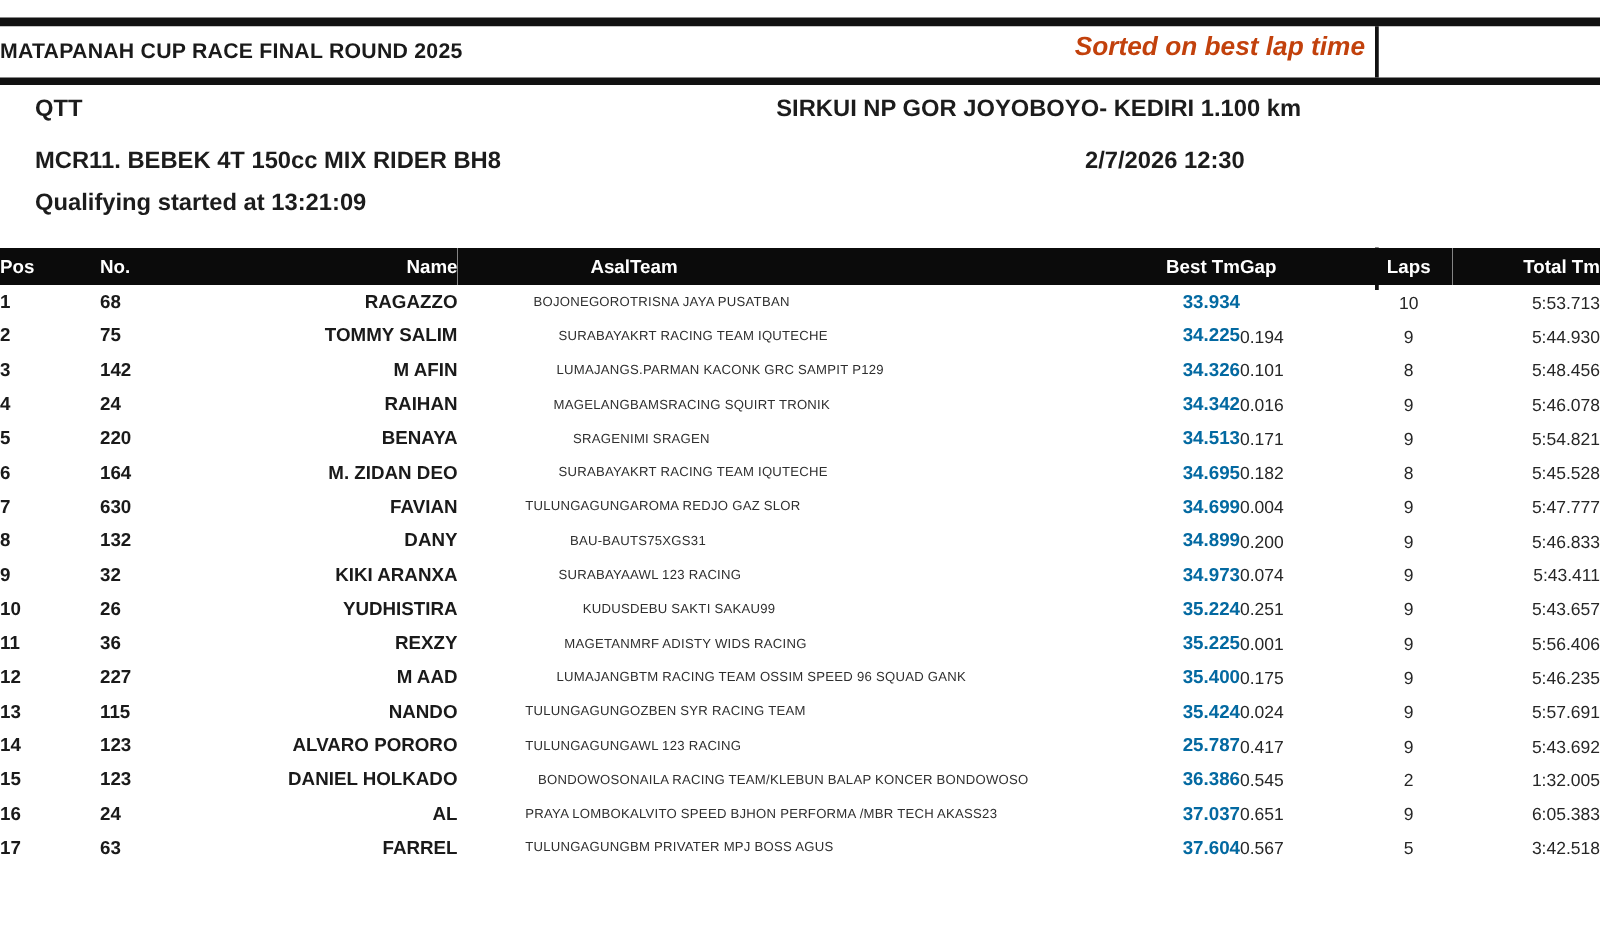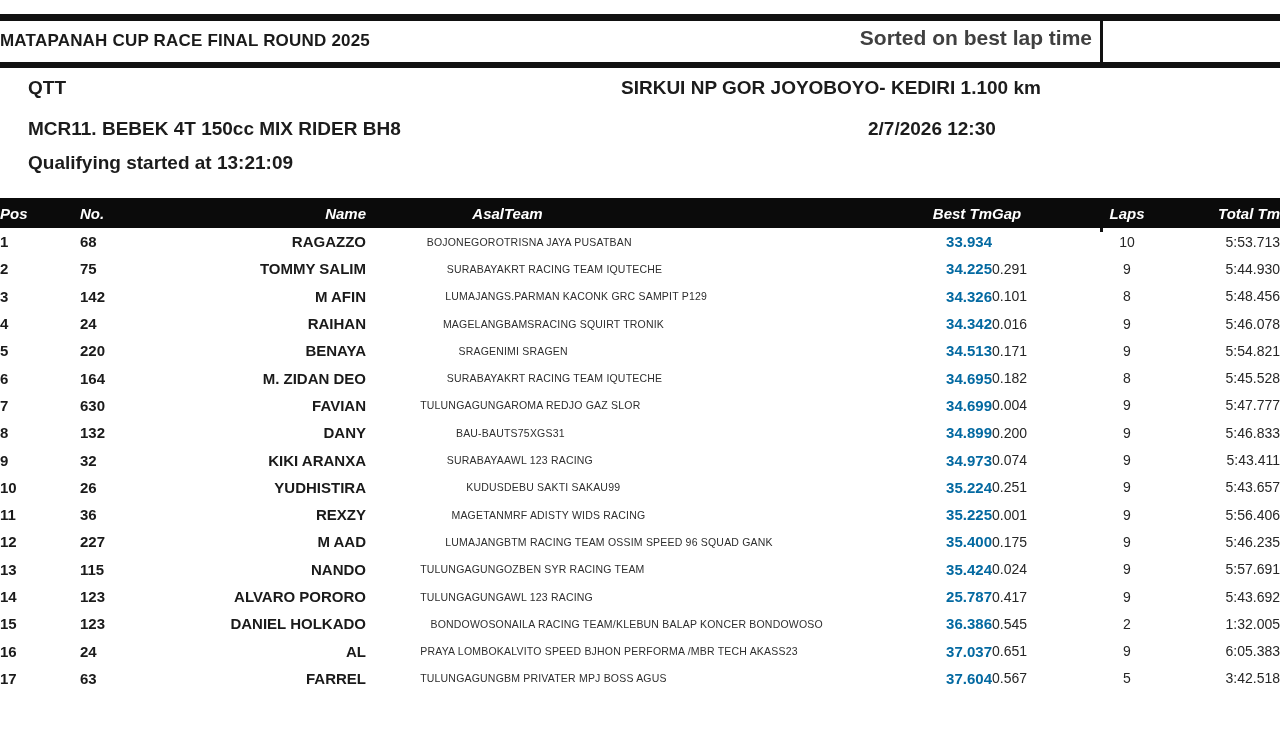--- a/index.html
+++ b/index.html
@@ -43,22 +43,23 @@
     letter-spacing: 0.2px;
     color: #1a1a1a;
     white-space: nowrap;
   }
   .sorted-note {
     position: absolute;
     right: 12px;
     top: 26px;
     font-size: 21px;
     font-weight: 600;
-    color: #404040;
+    color: #c2410c;
     white-space: nowrap;
+    font-style: italic;
   }
   .meta-item {
     position: absolute;
     font-size: 19px;
     font-weight: 600;
     color: #1c1c1c;
     white-space: nowrap;
   }
   .m-session   { left: 28px;  top: 77px;  }
   .m-circuit   { left: 621px; top: 77px;  }
@@ -81,21 +82,20 @@
     vertical-align: middle;
   }
   thead tr {
     background: #0b0b0b;
     height: 30px;
   }
   thead th {
     color: #ffffff;
     font-size: 15px;
     font-weight: bold;
-    font-style: italic;
   }
   tbody tr { height: 27.3px; }
 
   .c-pos   { text-align: left;  padding-left: 16px; }
   .c-no    { text-align: left;  padding-left: 2px;  }
   .c-name  { text-align: right;  padding-left: 2px;  }
   .c-asal  { text-align: right;  padding-left: 3px;  }
   .c-team  { text-align: left;  padding-left: 2px;  }
   .c-best  { text-align: right; padding-right: 12px; }
   .c-gap   { text-align: left; padding-right: 12px; }
@@ -181,21 +181,21 @@
     <td class="c-total">5:53.713</td>
   </tr>
 
   <tr>
     <td class="c-pos">2</td>
     <td class="c-no">75</td>
     <td class="c-name">TOMMY SALIM</td>
     <td class="c-asal">SURABAYA</td>
     <td class="c-team">KRT RACING TEAM IQUTECHE</td>
     <td class="c-best">34.225</td>
-    <td class="c-gap">0.291</td>
+    <td class="c-gap">0.194</td>
     <td class="c-laps">9</td>
     <td class="c-total">5:44.930</td>
   </tr>
 
   <tr>
     <td class="c-pos">3</td>
     <td class="c-no">142</td>
     <td class="c-name">M AFIN</td>
     <td class="c-asal">LUMAJANG</td>
     <td class="c-team">S.PARMAN KACONK GRC SAMPIT P129</td>

